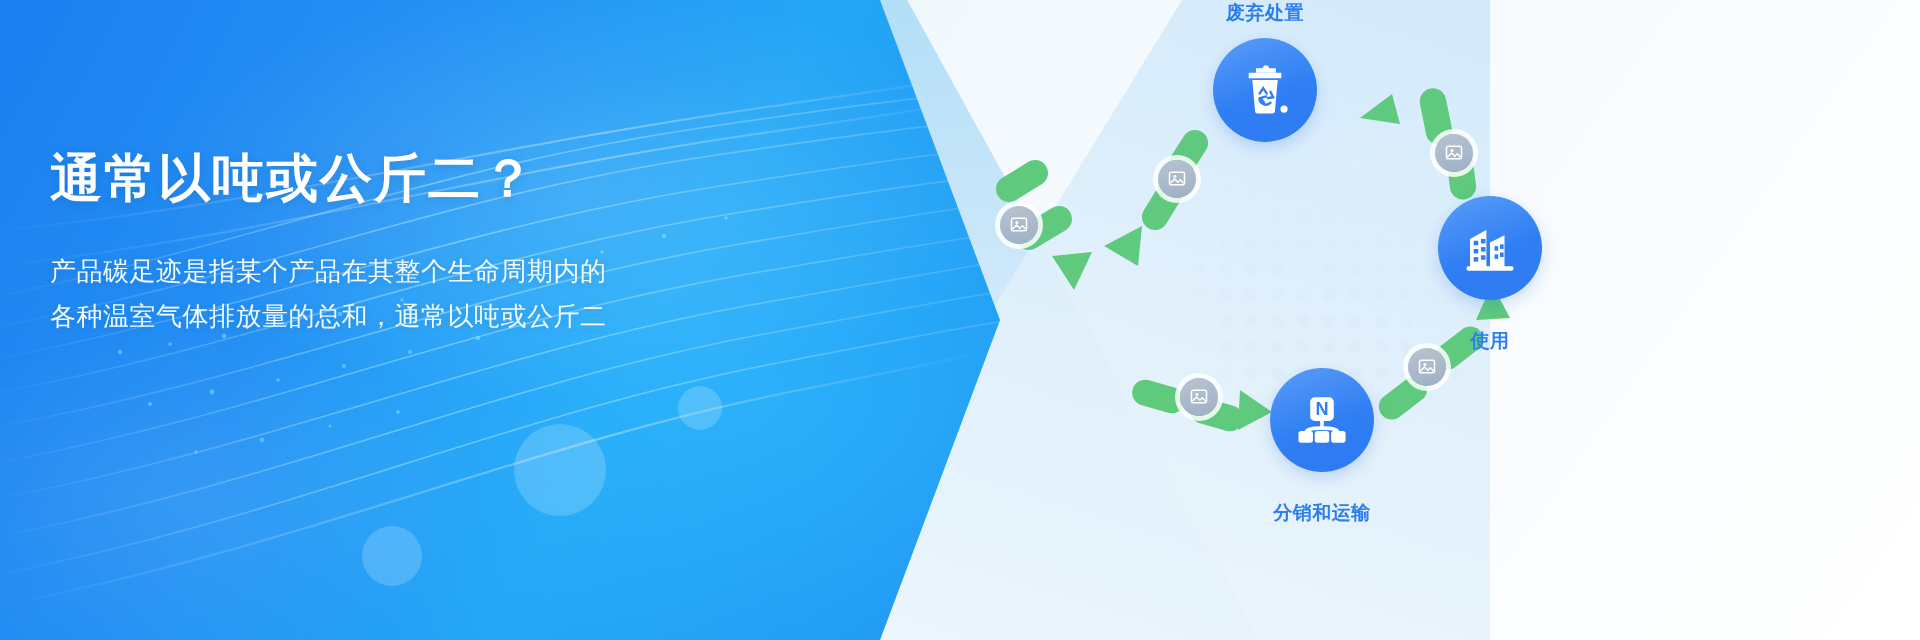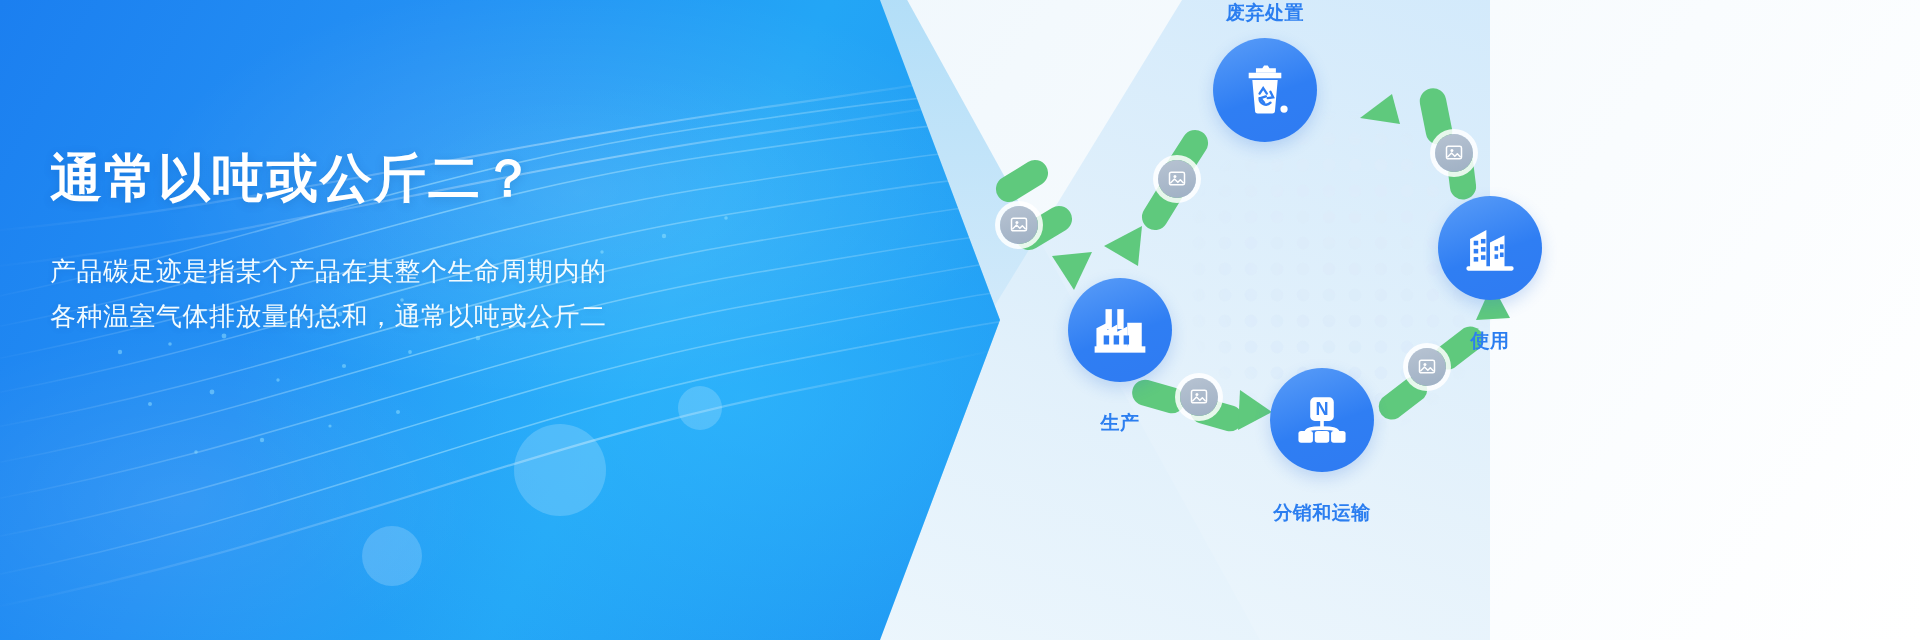--- a/index.html
+++ b/index.html
@@ -284,39 +284,20 @@
           <g fill="#ffffff">
             <rect x="6" y="44" width="16" height="13" rx="3"></rect>
             <rect x="24" y="44" width="16" height="13" rx="3"></rect>
             <rect x="42" y="44" width="16" height="13" rx="3"></rect>
           </g>
         </svg>
       </div>
       <span class="nlabel below">分销和运输</span>
     </div>
 
-    <div class="node" style="left:138px; top:278px;">
-      <div class="bubble">
-        <svg viewBox="0 0 64 64">
-          <g fill="#ffffff">
-            <path d="M16 9h7v22h-7z"></path>
-            <path d="M29 9h7v22h-7z"></path>
-            <path d="M6 30l12-6v8l11-6v8l11-6v28H6z"></path>
-            <path d="M40 24h16v32H40z"></path>
-            <rect x="4" y="50" width="56" height="7"></rect>
-          </g>
-          <g fill="#2f7ef3">
-            <rect x="14" y="38" width="6" height="10"></rect>
-            <rect x="25" y="38" width="6" height="10"></rect>
-            <rect x="36" y="38" width="6" height="10"></rect>
-          </g>
-        </svg>
-      </div>
-      <span class="nlabel below">生产</span>
-    </div>
 
     <div class="chip" style="left:70px; top:206px;">
       <svg viewBox="0 0 24 24">
         <rect x="3" y="4" width="18" height="15" rx="2" fill="none" stroke="#fff" stroke-width="1.8"></rect>
         <circle cx="9.5" cy="9" r="1.8" fill="#fff"></circle>
         <path d="M4 17l5-5 4 4 3-3 4 4" fill="none" stroke="#fff" stroke-width="1.8" stroke-linejoin="round"></path>
       </svg>
     </div>
 
     <div class="chip" style="left:250px; top:378px;">

